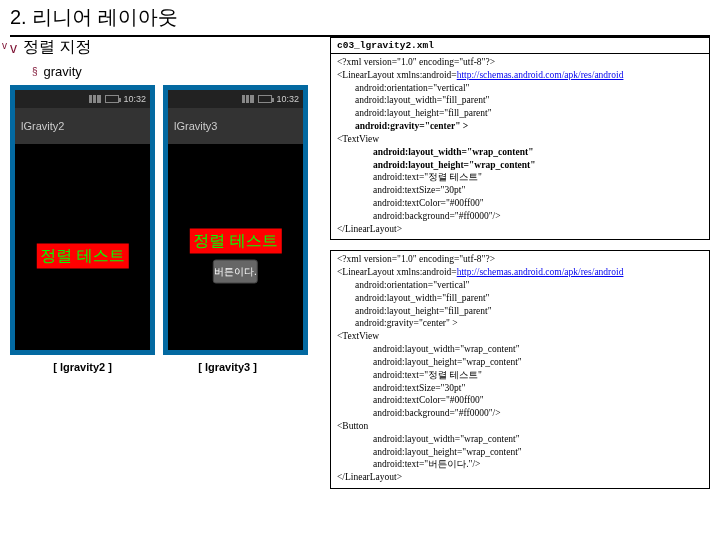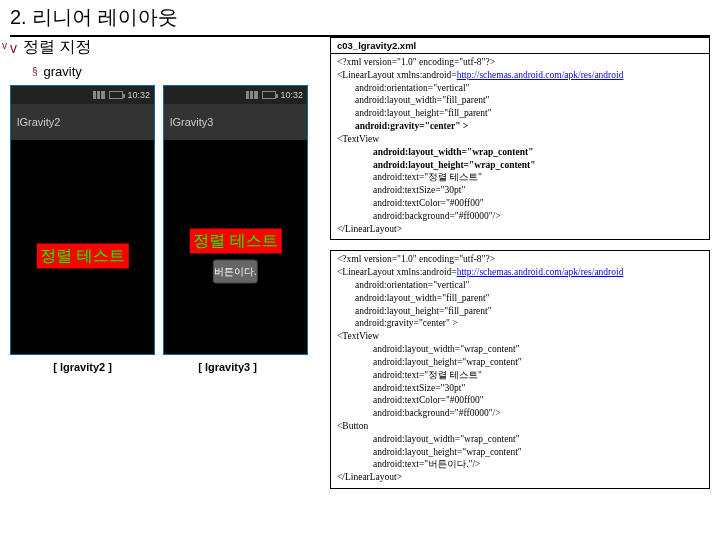--- a/index.html
+++ b/index.html
@@ -7,21 +7,21 @@
   .page { padding: 4px 10px; }
   .title { font-size: 20px; border-bottom: 2px solid #000; padding-bottom: 4px; }
   .columns { display: flex; gap: 10px; }
   .left-col { width: 310px; }
   .right-col { flex: 1; }
   .heading { font-size: 16px; margin-bottom: 6px; display: flex; align-items: center; }
   .bullet-diamond { color: #7a0c2e; font-size: 14px; margin-right: 6px; }
   .sub { font-size: 13px; margin-left: 22px; margin-bottom: 6px; display: flex; align-items: center; }
   .bullet-square { color: #7a0c2e; font-size: 10px; margin-right: 6px; }
   .phones { display: flex; gap: 8px; margin-top: 4px; }
-  .phone { width: 145px; height: 270px; background: #000; border: 1px solid #0369a1; position: relative; }
+  .phone { width: 145px; height: 270px; background: #000; border: 5px solid #0369a1; position: relative; }
   .statusbar { background: #222; color: #ccc; height: 18px; display: flex; justify-content: flex-end; align-items: center; font-size: 9px; padding: 0 4px; gap: 4px; }
   .signal { width: 12px; height: 8px; background: linear-gradient(to right, #888 0 3px, transparent 3px 4px, #888 4px 7px, transparent 7px 8px, #888 8px 12px); }
   .batt { width: 14px; height: 8px; border: 1px solid #888; position: relative; }
   .batt::after { content: ""; position: absolute; right: -3px; top: 2px; width: 2px; height: 4px; background: #888; }
   .appbar { background: #333; color: #ccc; font-size: 11px; padding: 12px 6px; }
   .phone-body { position: relative; height: calc(100% - 36px); }
   .centered-text {
     position: absolute; left: 50%; top: 50%; transform: translate(-50%, -50%);
     color: #0f0; background: #f00; font-size: 16px; padding: 2px 4px; white-space: nowrap;
   }
@@ -35,21 +35,21 @@
     font-size: 10px; padding: 4px 0; white-space: nowrap;
   }
   .caption-row { display: flex; gap: 0; margin-top: 6px; }
   .caption { width: 145px; text-align: center; font-weight: bold; font-size: 11px; }
   .codebox {
     border: 1px solid #000; margin-bottom: 10px; font-size: 9.5px;
     font-family: "Times New Roman", serif; background: #fff;
   }
   .codehdr {
     border-bottom: 1px solid #000; padding: 2px 6px; font-weight: bold;
-    font-family: Liberation Sans, sans-serif;
+    font-family: Liberation Mono, monospace;
   }
   .codebody { padding: 2px 6px 4px 6px; line-height: 1.35; }
   .codebody .ln { white-space: nowrap; overflow: hidden; text-overflow: ellipsis; }
   .codebody .indent1 { padding-left: 18px; }
   .codebody .indent2 { padding-left: 36px; }
   .url { color: #0000ee; text-decoration: underline; }
   .bold { font-weight: bold; }
   .marker { position: absolute; top: 40px; left: 2px; color: #7a0c2e; font-size: 10px; }
 </style>
 </head>

